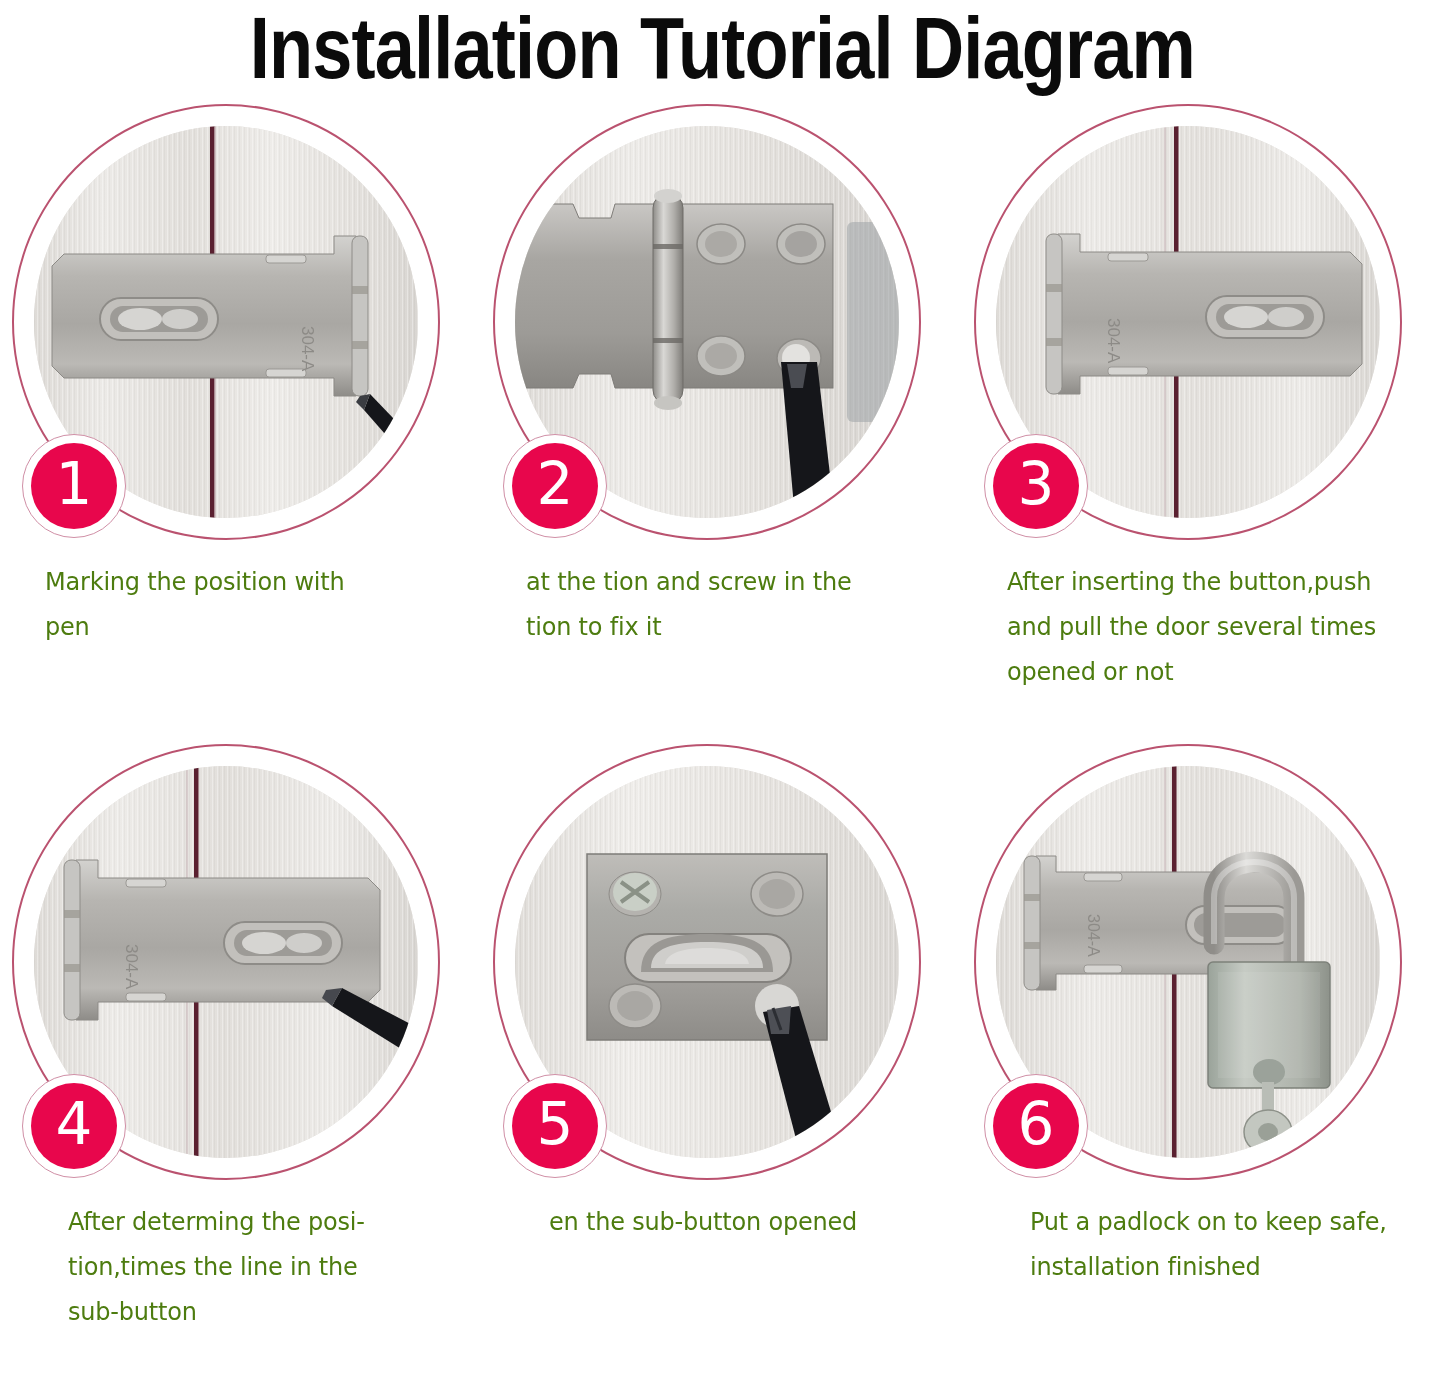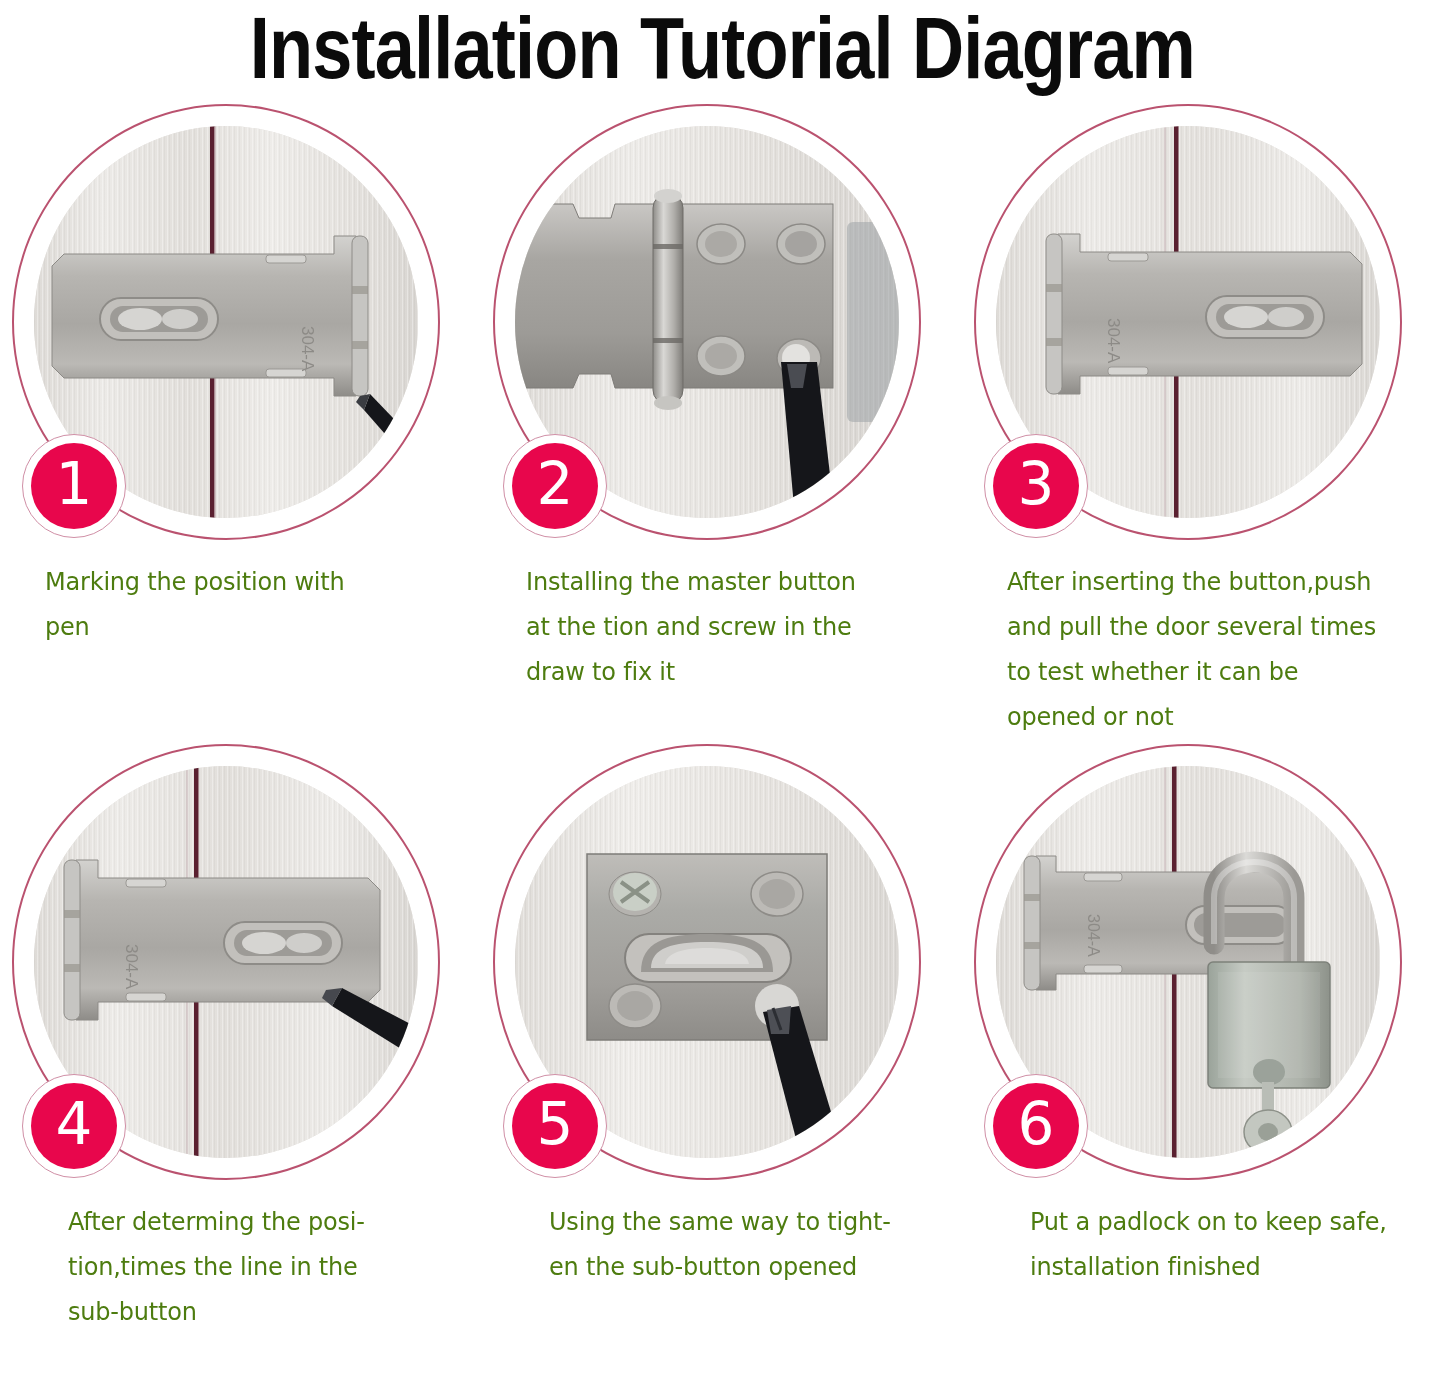--- a/index.html
+++ b/index.html
@@ -267,23 +267,22 @@
           </svg>
         </div>
         <div class="badge">
           <div class="halo"></div>
           <div class="disc"></div>
           <div class="num">2</div>
         </div>
       </div>
       <div class="caption-area">
         <div class="caption">
-          <span class="cap-line">Installing the master button</span>
           <span class="cap-line">at the tion and screw in the</span>
-          <span class="cap-line">draw to fix it</span>
+          <span class="cap-line">tion to fix it</span>
         </div>
       </div>
     </div>
 
     <div class="cell">
       <div class="photo-wrap">
         <div class="ring-outer"></div>
         <div class="photo-clip">
           <svg viewBox="0 0 384 392" preserveAspectRatio="xMidYMid slice">
             <defs>
@@ -328,21 +327,20 @@
         <div class="badge">
           <div class="halo"></div>
           <div class="disc"></div>
           <div class="num">3</div>
         </div>
       </div>
       <div class="caption-area">
         <div class="caption">
           <span class="cap-line">After inserting the button,push</span>
           <span class="cap-line">and pull the door several times</span>
-          <span class="cap-line">to test whether it can be</span>
           <span class="cap-line">opened or not</span>
         </div>
       </div>
     </div>
   </div>
 
   <div class="row row-2">
 
     <div class="cell">
       <div class="photo-wrap">
@@ -454,21 +452,20 @@
           </svg>
         </div>
         <div class="badge">
           <div class="halo"></div>
           <div class="disc"></div>
           <div class="num">5</div>
         </div>
       </div>
       <div class="caption-area">
         <div class="caption">
-          <span class="cap-line">Using the same way to tight-</span>
           <span class="cap-line">en the sub-button opened</span>
         </div>
       </div>
     </div>
 
     <div class="cell">
       <div class="photo-wrap">
         <div class="ring-outer"></div>
         <div class="photo-clip">
           <svg viewBox="0 0 384 392" preserveAspectRatio="xMidYMid slice">

